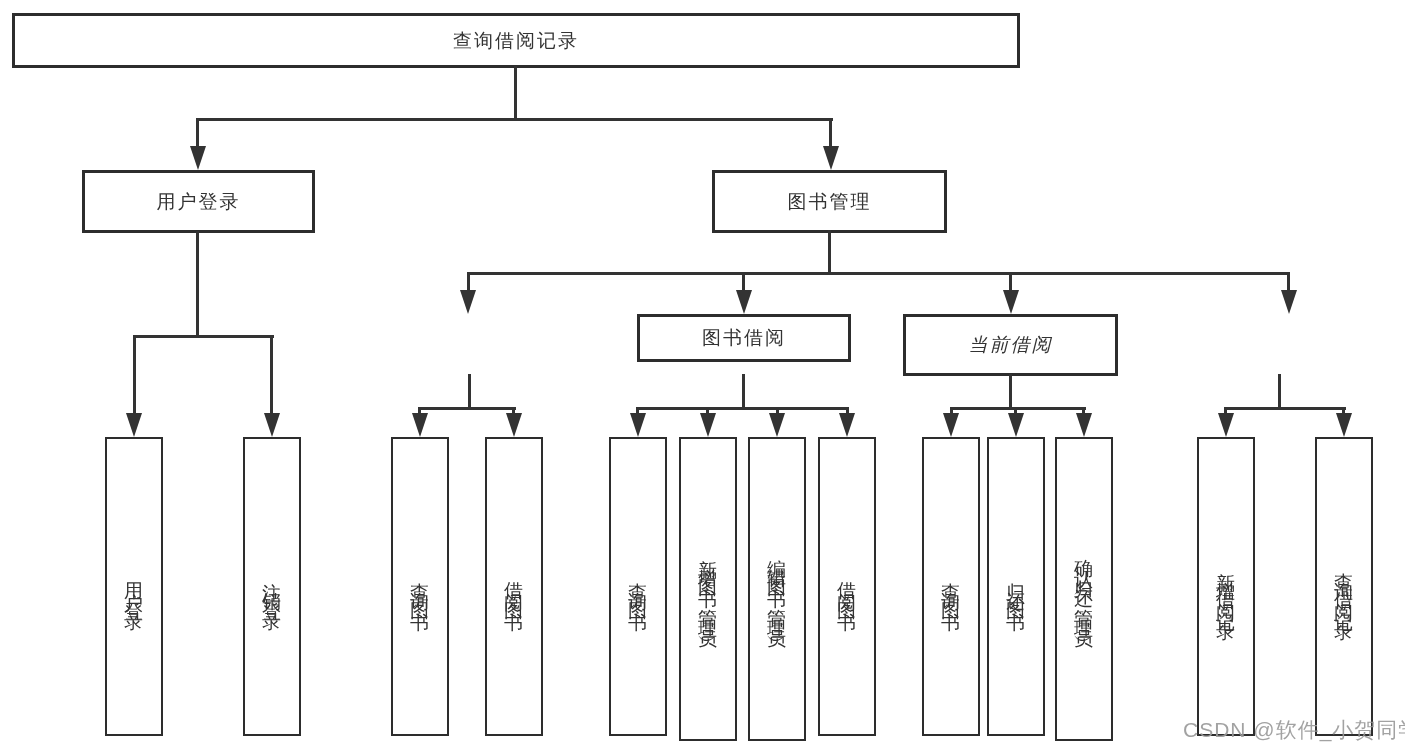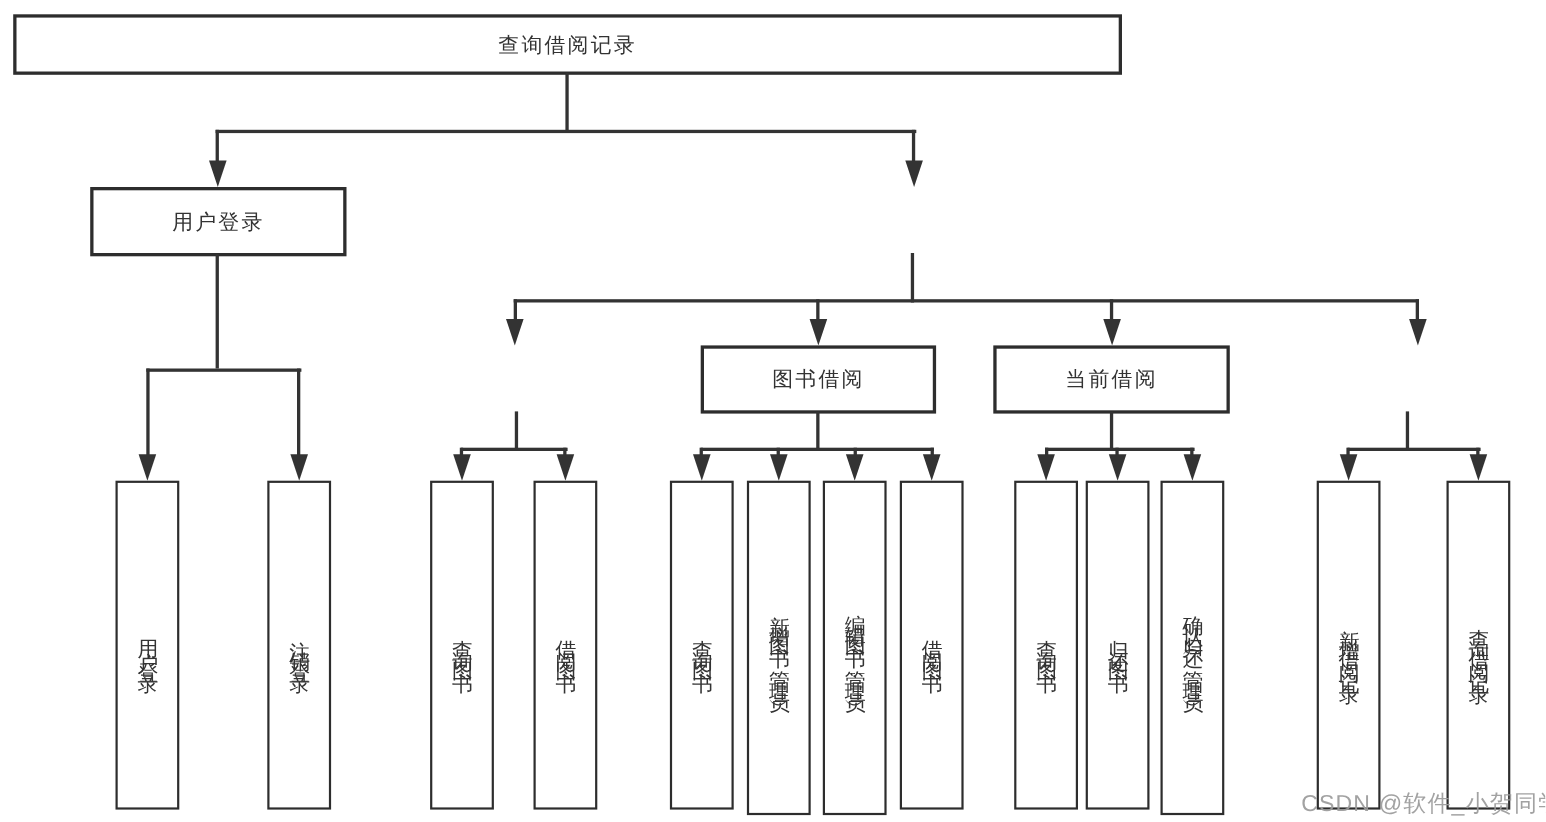--- a/index.html
+++ b/index.html
@@ -39,41 +39,42 @@
   <div class="box" style="left:12px;top:13px;width:1008px;height:55px;">查询借阅记录</div>
 
   <div class="ln" style="left:514px;top:66px;width:3px;height:54px;"></div>
   <div class="ln" style="left:196px;top:118px;width:637px;height:3px;"></div>
   <div class="ln" style="left:196px;top:118px;width:3px;height:32px;"></div>
   <div class="ln" style="left:829px;top:118px;width:3px;height:32px;"></div>
   <div class="ah" style="left:190px;top:146px;"></div>
   <div class="ah" style="left:823px;top:146px;"></div>
 
   <div class="box" style="left:82px;top:170px;width:233px;height:63px;">用户登录</div>
+  <div class="box" style="left:712px;top:170px;width:235px;height:63px;">图书管理</div>
 
   <div class="ln" style="left:196px;top:231px;width:3px;height:104px;"></div>
   <div class="ln" style="left:133px;top:335px;width:141px;height:3px;"></div>
   <div class="ln" style="left:133px;top:335px;width:3px;height:80px;"></div>
   <div class="ln" style="left:270px;top:335px;width:3px;height:80px;"></div>
   <div class="ah" style="left:126px;top:413px;"></div>
   <div class="ah" style="left:264px;top:413px;"></div>
 
   <div class="ln" style="left:828px;top:230px;width:3px;height:45px;"></div>
   <div class="ln" style="left:467px;top:272px;width:823px;height:3px;"></div>
   <div class="ln" style="left:467px;top:272px;width:3px;height:20px;"></div>
   <div class="ln" style="left:742px;top:272px;width:3px;height:20px;"></div>
   <div class="ln" style="left:1009px;top:272px;width:3px;height:20px;"></div>
   <div class="ln" style="left:1287px;top:272px;width:3px;height:20px;"></div>
   <div class="ah" style="left:460px;top:290px;"></div>
   <div class="ah" style="left:736px;top:290px;"></div>
   <div class="ah" style="left:1003px;top:290px;"></div>
   <div class="ah" style="left:1281px;top:290px;"></div>
 
-  <div class="box" style="left:637px;top:314px;width:214px;height:62px;">图书借阅</div>
-  <div class="box" style="left:903px;top:314px;width:215px;height:62px;">当前借阅</div>
+  <div class="box" style="left:637px;top:314px;width:214px;height:48px;">图书借阅</div>
+  <div class="box" style="left:903px;top:314px;width:215px;height:62px;font-style:italic;">当前借阅</div>
 
   <div class="ln" style="left:468px;top:374px;width:3px;height:35px;"></div>
   <div class="ln" style="left:419px;top:407px;width:97px;height:3px;"></div>
   <div class="ln" style="left:418px;top:407px;width:3px;height:12px;"></div>
   <div class="ln" style="left:512px;top:407px;width:3px;height:12px;"></div>
   <div class="ah" style="left:412px;top:413px;"></div>
   <div class="ah" style="left:506px;top:413px;"></div>
 
   <div class="ln" style="left:742px;top:374px;width:3px;height:35px;"></div>
   <div class="ln" style="left:637px;top:407px;width:212px;height:3px;"></div>

